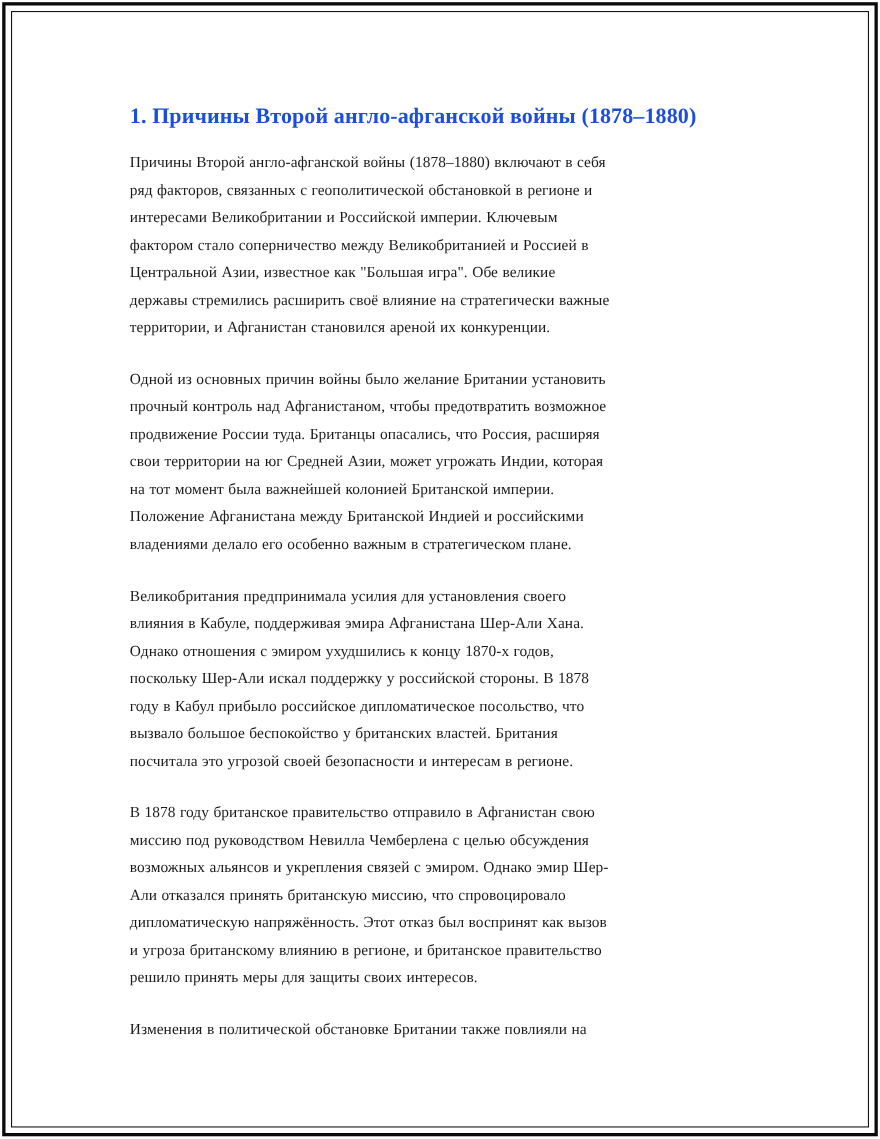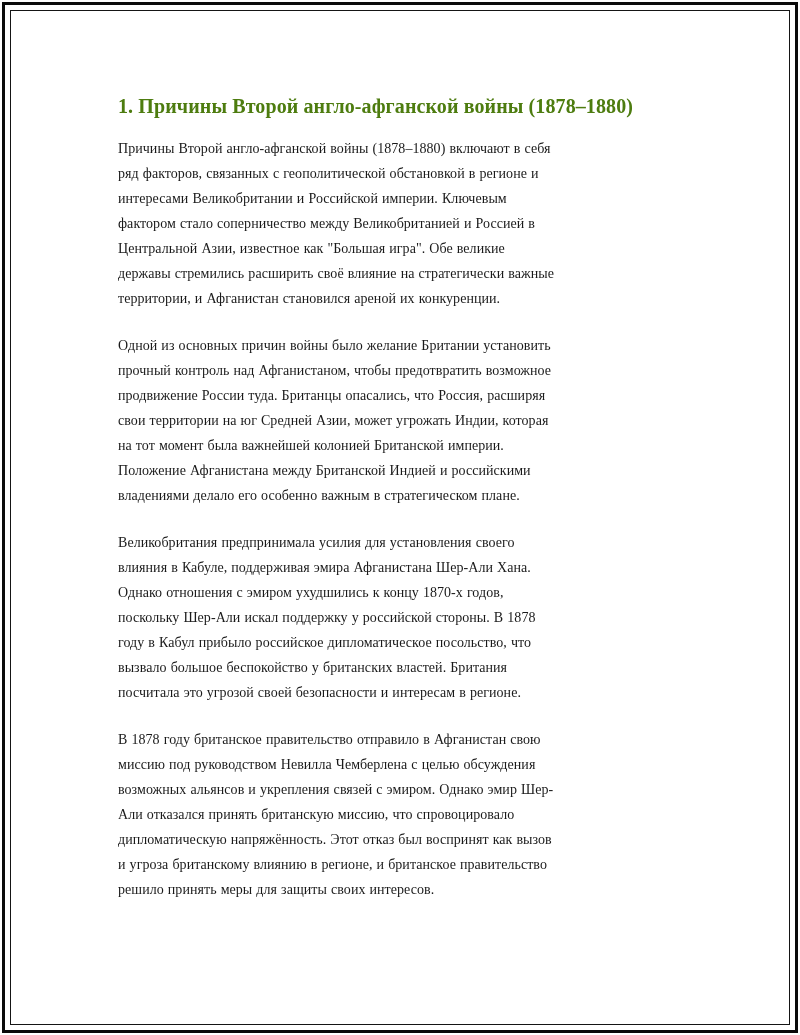--- a/index.html
+++ b/index.html
@@ -32,21 +32,21 @@
     left: 118px;
     top: 93px;
     width: 600px;
     color: #1a1a1a;
   }
   .doc-title {
     font-size: 20px;
     line-height: 26px;
     font-weight: bold;
     margin: 0 0 17px 0;
-    color: #4d7c0f;
+    color: #1d4ed8;
     letter-spacing: 0.1px;
   }
   .para {
     font-size: 14px;
     line-height: 25px;
     margin: 0 0 22px 0;
     white-space: pre-line;
     letter-spacing: 0.05px;
     word-spacing: 0.5px;
   }
@@ -88,13 +88,14 @@
 посчитала это угрозой своей безопасности и интересам в регионе.</div>
 
   <div class="para">В 1878 году британское правительство отправило в Афганистан свою
 миссию под руководством Невилла Чемберлена с целью обсуждения
 возможных альянсов и укрепления связей с эмиром. Однако эмир Шер-
 Али отказался принять британскую миссию, что спровоцировало
 дипломатическую напряжённость. Этот отказ был воспринят как вызов
 и угроза британскому влиянию в регионе, и британское правительство
 решило принять меры для защиты своих интересов.</div>
 
+  <div class="para">Изменения в политической обстановке Британии также повлияли на</div>
 </div>
 
 </body></html>

